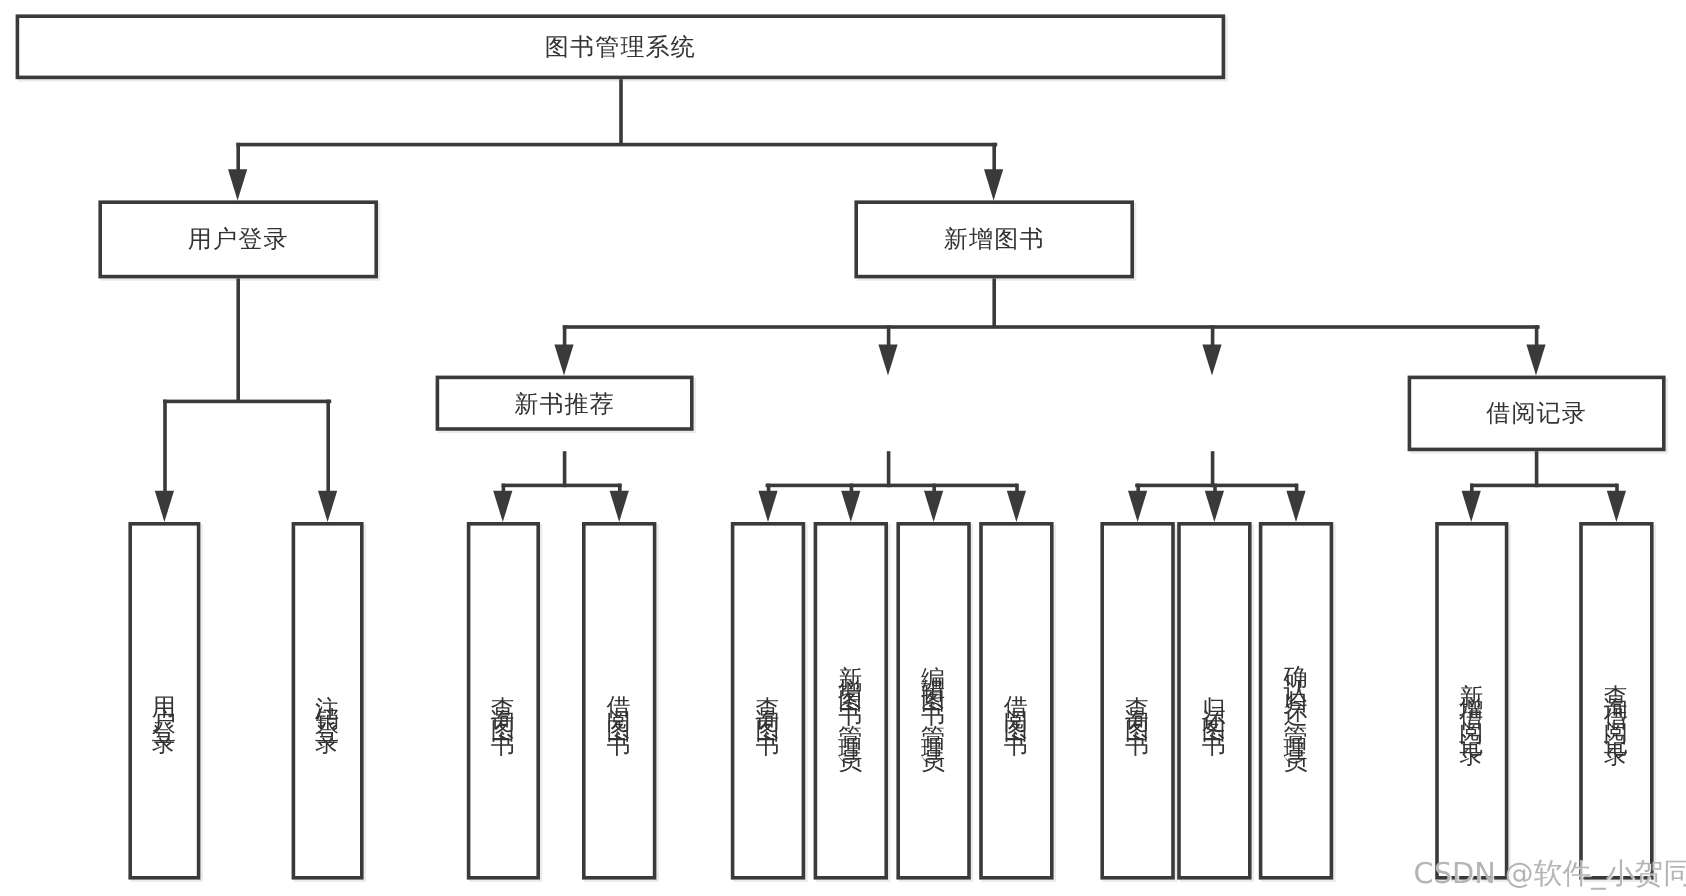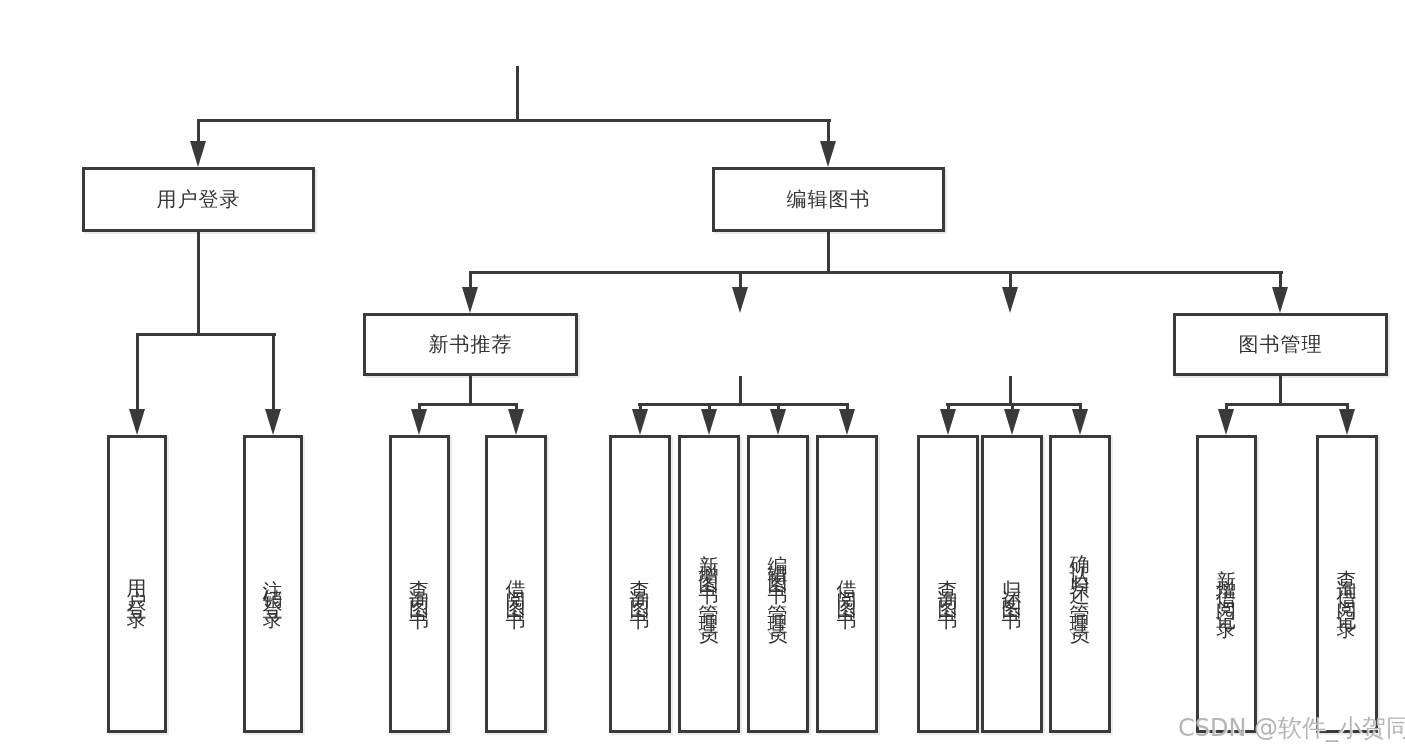--- a/index.html
+++ b/index.html
@@ -49,26 +49,27 @@
     white-space:nowrap;
     text-shadow:1px 1px 1px #ffffff;
     z-index:5;
   }
 </style>
 </head>
 <body>
 
 <div class="canvas">
 
+  <div class="box h" style="left:13px;top:12px;width:1008px;height:54px;">图书管理系统</div>
 
   <div class="box h" style="left:82px;top:167px;width:233px;height:65px;">用户登录</div>
-  <div class="box h" style="left:712px;top:167px;width:233px;height:65px;">编辑图书</div>
+  <div class="box h" style="left:712px;top:167px;width:233px;height:65px;">新增图书</div>
 
-  <div class="box h" style="left:363px;top:313px;width:215px;height:63px;">新书推荐</div>
-  <div class="box h" style="left:1173px;top:313px;width:215px;height:63px;">图书管理</div>
+  <div class="box h" style="left:363px;top:313px;width:215px;height:46px;">新书推荐</div>
+  <div class="box h" style="left:1173px;top:313px;width:215px;height:63px;">借阅记录</div>
 
   <div class="box v" style="left:107px;top:435px;width:60px;height:298px;">用户登录</div>
   <div class="box v" style="left:243px;top:435px;width:60px;height:298px;">注销登录</div>
 
   <div class="box v" style="left:389px;top:435px;width:61px;height:298px;">查询图书</div>
   <div class="box v" style="left:485px;top:435px;width:62px;height:298px;">借阅图书</div>
 
   <div class="box v" style="left:609px;top:435px;width:62px;height:298px;">查询图书</div>
   <div class="box v" style="left:678px;top:435px;width:62px;height:298px;">新增图书（管理员）</div>
   <div class="box v" style="left:747px;top:435px;width:62px;height:298px;">编辑图书（管理员）</div>

